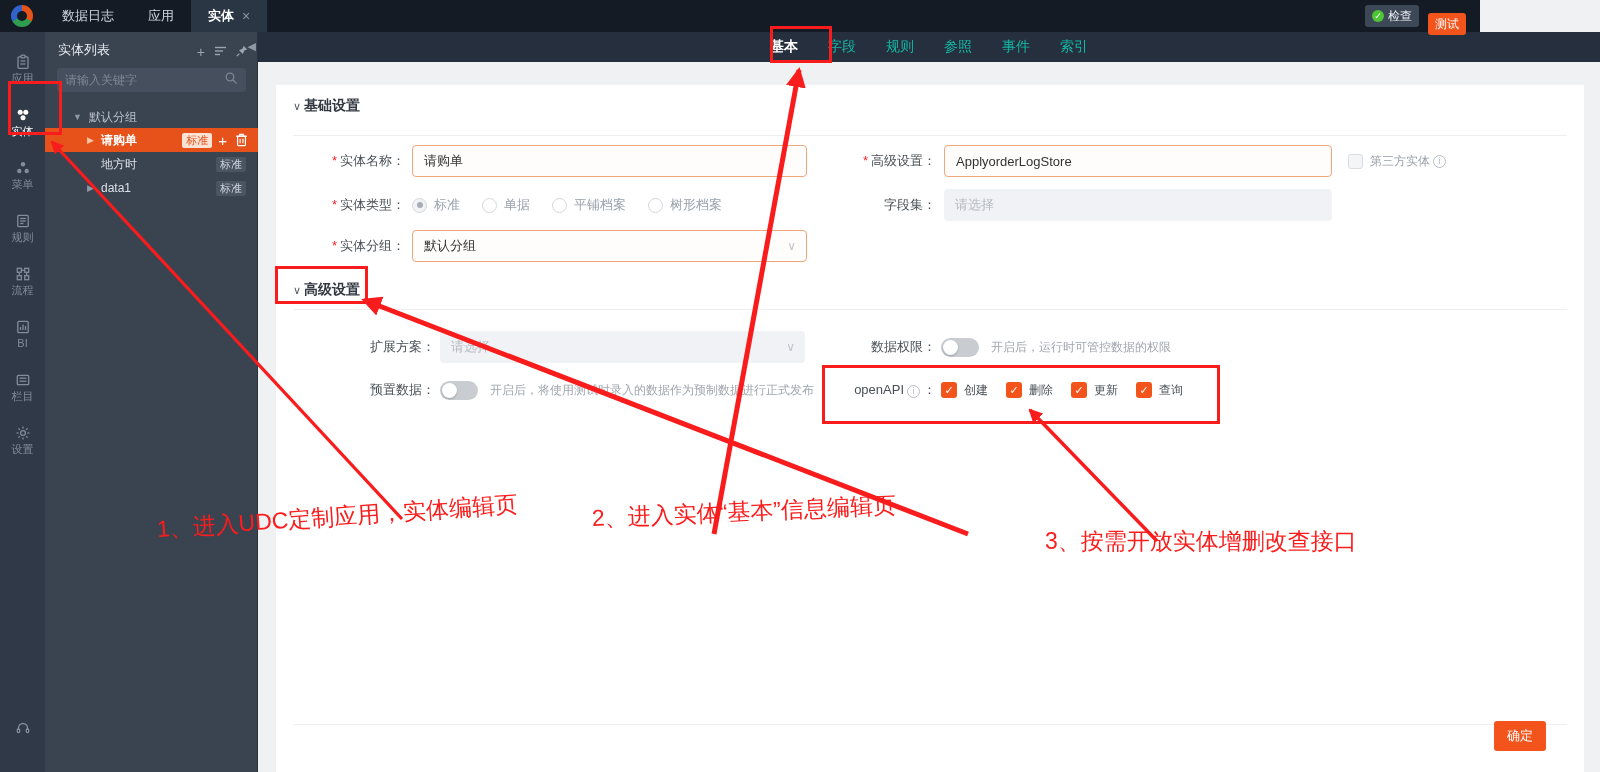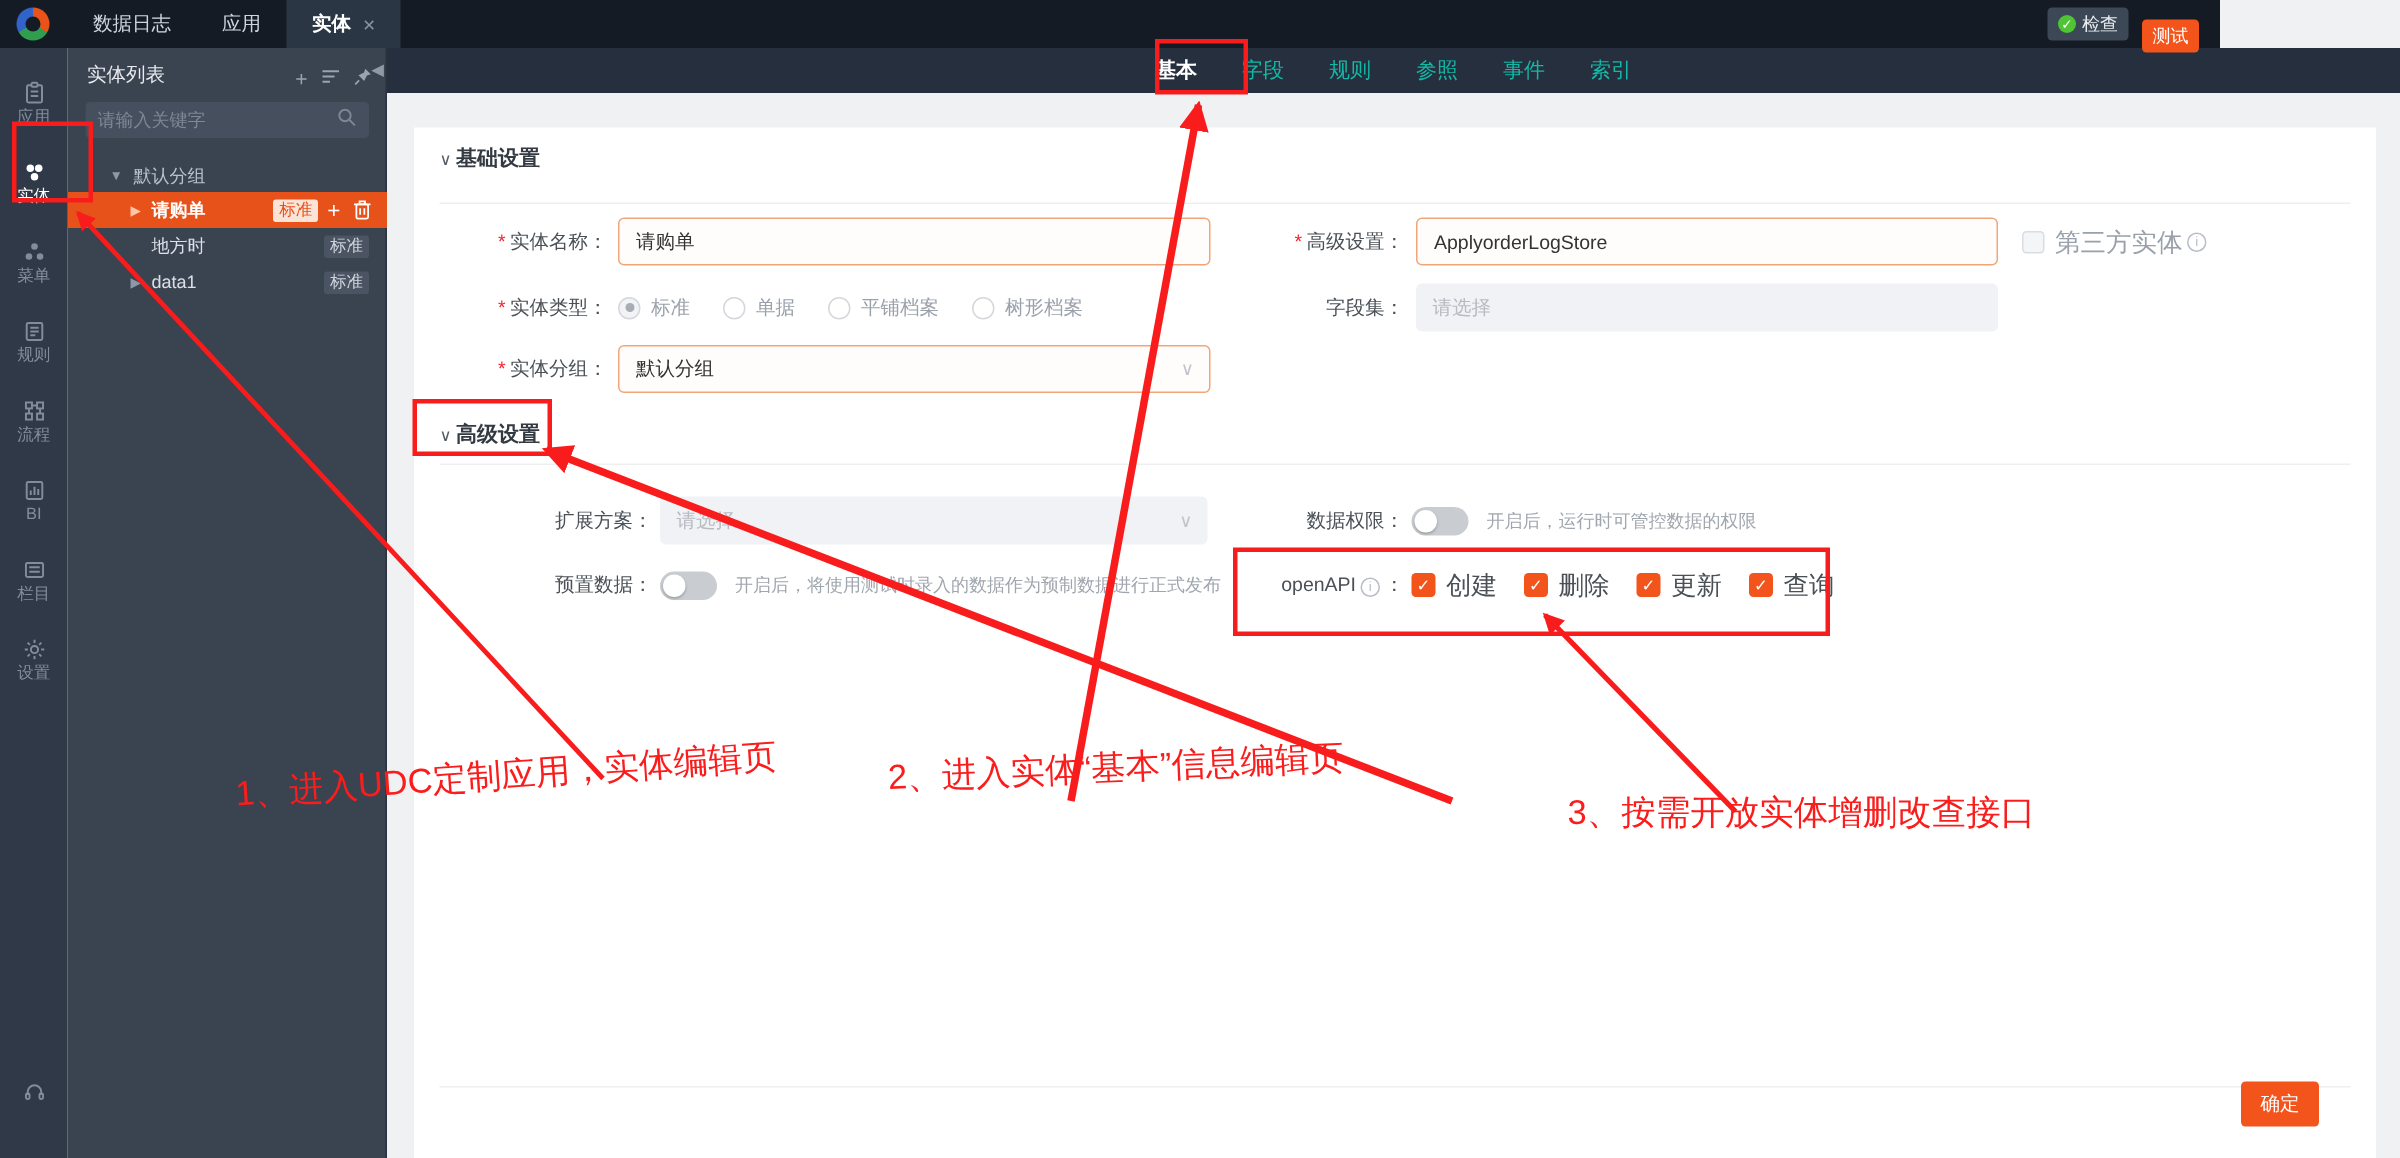--- a/index.html
+++ b/index.html
@@ -101,21 +101,21 @@
     border-radius:50%; background:#a8adb5; }
 
   .toggle { position:absolute; width:38px; height:19px; border-radius:10px; background:#c9cdd1; cursor:pointer; }
   .toggle::after { content:""; position:absolute; left:2px; top:2px; width:15px; height:15px;
     border-radius:50%; background:#fff; box-shadow:0 1px 2px rgba(0,0,0,.25); }
   .hint { position:absolute; font-size:12px; color:#a0a6ae; white-space:nowrap; }
 
   .cb { width:16px; height:16px; border-radius:3px; background:#f2541b; color:#fff;
     display:inline-flex; align-items:center; justify-content:center; font-size:11px; cursor:pointer; }
   .cb-dis { width:15px; height:15px; border-radius:3px; border:1px solid #d9dce0; background:#f4f5f7; cursor:default; }
-  .cb-label { font-size:17px; color:#4a5056; margin-left:7px; }
+  .cb-label { font-size:12px; color:#4a5056; margin-left:7px; }
   .api-group { position:absolute; left:665px; display:flex; align-items:center; }
   .api-item { display:flex; align-items:center; margin-right:18px; }
 
   .info-i { display:inline-flex; width:13px; height:13px; border-radius:50%; border:1px solid #b9bdc4;
     color:#b9bdc4; font-size:9px; align-items:center; justify-content:center; margin:0 3px; font-style:normal; }
 
   .third-party { position:absolute; left:1072px; display:flex; align-items:center; color:#9aa1ab; }
   .third-party .cb-label { color:#9aa1ab; }
 
   .btn-confirm { position:absolute; right:38px; top:636px; width:52px; height:30px;

